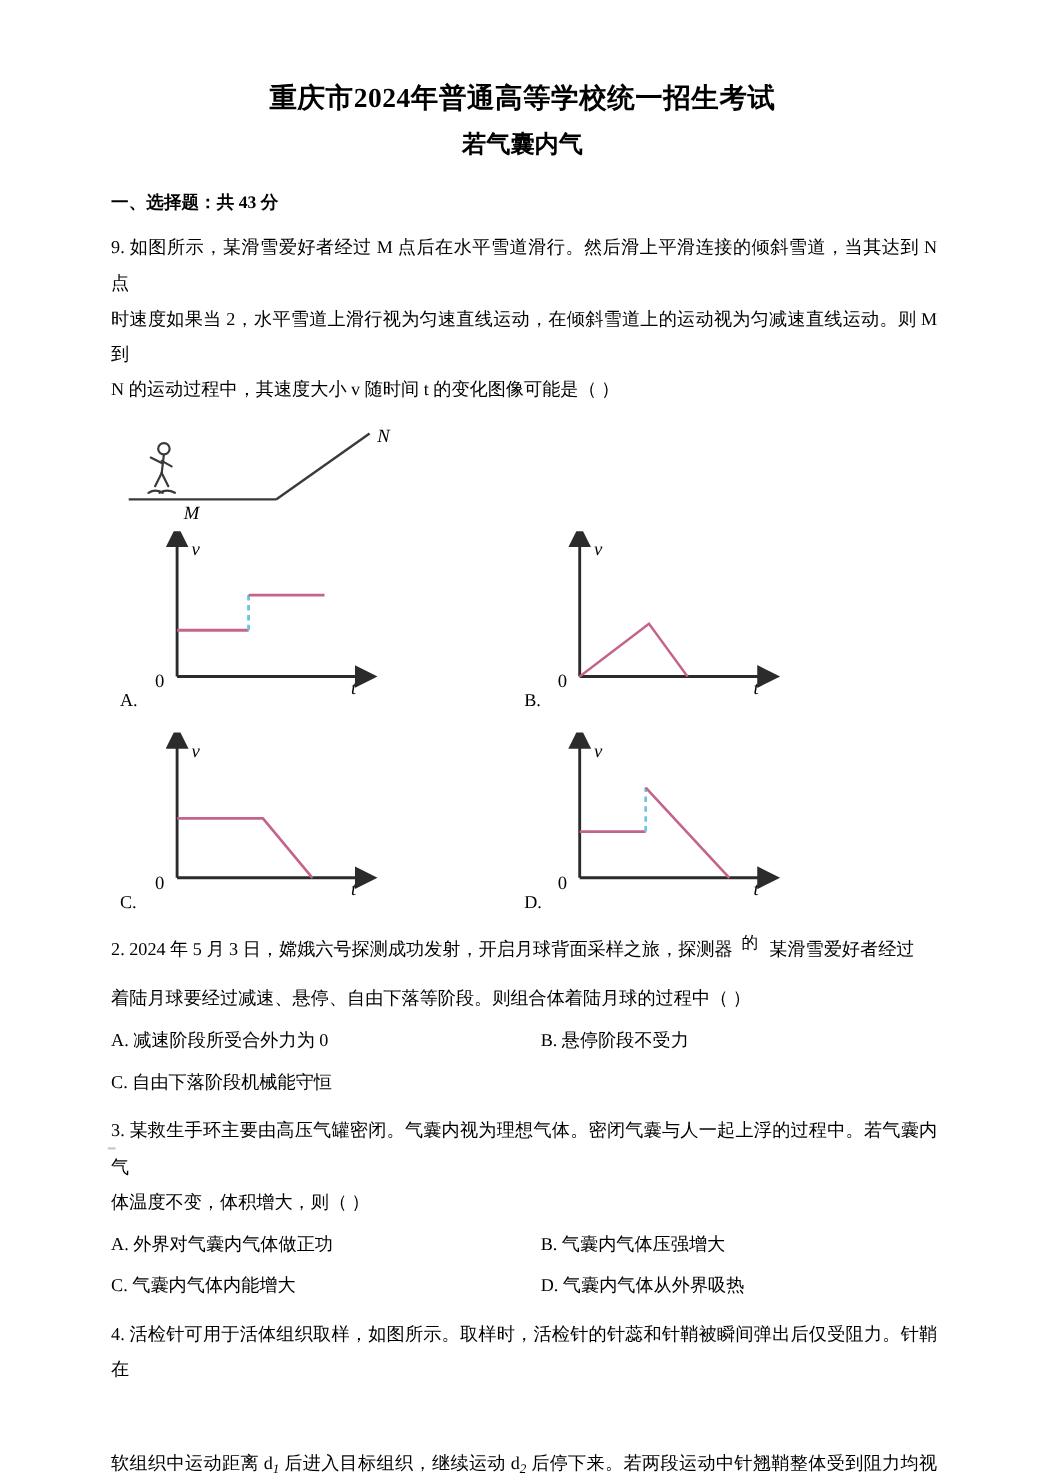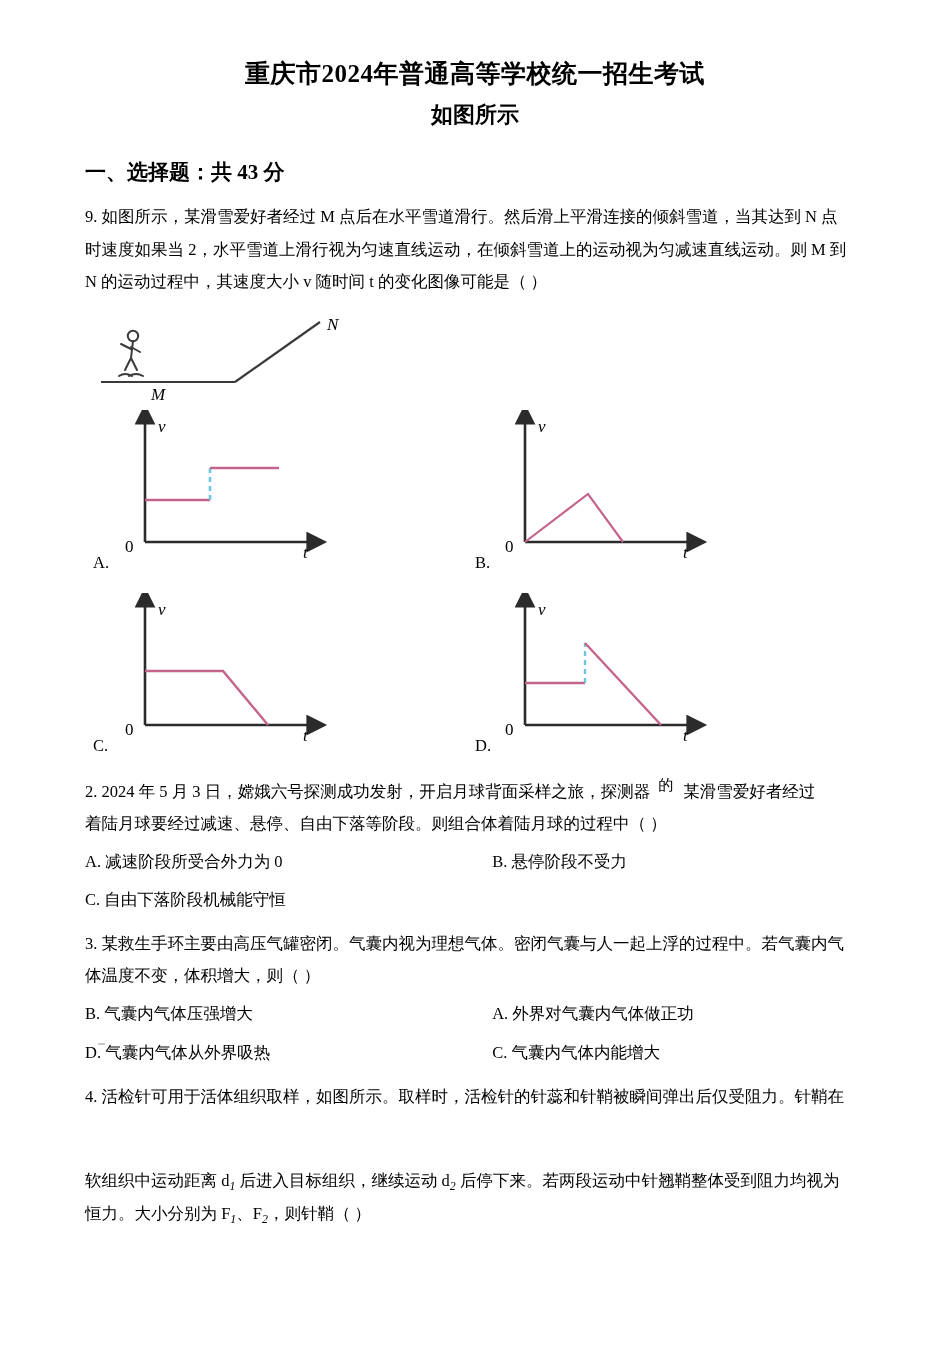--- a/index.html
+++ b/index.html
@@ -13,21 +13,21 @@
     position: relative;
     font-family: "Liberation Serif", "DejaVu Serif", serif;
     color: #000000;
     overflow: hidden;
   }
 
   .page {
     position: relative;
     width: 950px;
     height: 1180px;
-    padding: 0;
+    padding: 16px;
     box-sizing: border-box;
   }
 
   
   .doc-title {
     text-align: center;
     font-size: 25px;
     font-weight: bold;
     letter-spacing: 0.5px;
     margin: 0;
@@ -42,21 +42,21 @@
     padding-top: 12px;
     line-height: 1.25;
   }
 
   
   .content {
     padding: 0 82px 0 85px;
     box-sizing: border-box;
   }
   .section-head {
-    font-size: 21px;
+    font-size: 16px;
     font-weight: bold;
     margin-top: 27px;
     line-height: 1.6;
   }
   .section-sub {
     font-size: 16.5px;
     font-weight: bold;
     margin-top: 14px;
     line-height: 1.85;
     text-indent: 0;
@@ -133,21 +133,21 @@
     height: 2px;
     background: #c8c8c8;
   }
 </style>
 </head>
 <body>
 
 <div class="page">
 
   <h1 class="doc-title">重庆市2024年普通高等学校统一招生考试</h1>
-  <h2 class="doc-subtitle">如图所示</h2>
+  <h2 class="doc-subtitle">若气囊内气</h2>
 
   <div class="content">
 
     <div class="section-head">一、选择题：共 43 分</div>
 
     <div class="qtext">9. 如图所示，某滑雪爱好者经过 M 点后在水平雪道滑行。然后滑上平滑连接的倾斜雪道，当其达到 N 点</div>
     <div class="qtext tight" style="margin-top:0">时速度如果当 2，水平雪道上滑行视为匀速直线运动，在倾斜雪道上的运动视为匀减速直线运动。则 M 到</div>
     <div class="qtext tight" style="margin-top:0">N 的运动过程中，其速度大小 v 随时间 t 的变化图像可能是（      ）</div>
 
     <div class="fig-skier">
@@ -238,40 +238,40 @@
             <line x1="92" y1="90" x2="92" y2="50" stroke="#6cc5dd" stroke-width="2.4" stroke-dasharray="5,4"></line>
             <line x1="92" y1="50" x2="168" y2="132" stroke="#c4648c" stroke-width="2.4"></line>
           </svg>
         </div>
       </div>
     </div>
 
     <div class="qtext">
       <span>2. 2024 年 5 月 3 日，嫦娥六号探测成功发射，开启月球背面采样之旅，探测器</span><span class="raised">的</span><span>某滑雪爱好者经过</span>
     </div>
-    <div class="qtext tight" style="margin-top:0">着陆月球要经过减速、悬停、自由下落等阶段。则组合体着陆月球的过程中（      ）</div>
+    <div class="qtext tight" style="margin-top:12px">着陆月球要经过减速、悬停、自由下落等阶段。则组合体着陆月球的过程中（      ）</div>
 
     <div class="opt-row">
       <div>A. 减速阶段所受合外力为 0</div>
       <div>B. 悬停阶段不受力</div>
     </div>
     <div class="opt-row">
       <div>C. 自由下落阶段机械能守恒</div>
     </div>
 
     <div class="qtext">3. 某救生手环主要由高压气罐密闭。气囊内视为理想气体。密闭气囊与人一起上浮的过程中。若气囊内气</div>
     <div class="qtext tight" style="margin-top:0">体温度不变，体积增大，则（      ）</div>
 
     <div class="opt-row">
+      <div>A. 外界对气囊内气体做正功</div>
       <div>B. 气囊内气体压强增大</div>
-      <div>A. 外界对气囊内气体做正功</div>
-    </div>
-    <div class="opt-row">
+    </div>
+    <div class="opt-row">
+      <div>C. 气囊内气体内能增大</div>
       <div>D. 气囊内气体从外界吸热</div>
-      <div>C. 气囊内气体内能增大</div>
     </div>
 
     <div class="qtext">4. 活检针可用于活体组织取样，如图所示。取样时，活检针的针蕊和针鞘被瞬间弹出后仅受阻力。针鞘在</div>
 
     <div class="gap-block"></div>
 
     <div class="qtext" style="margin-top:0">
       <span>软组织中运动距离 d</span><span class="sub it">1</span><span> 后进入目标组织，继续运动 d</span><span class="sub it">2</span><span> 后停下来。若两段运动中针翘鞘整体受到阻力均视为</span>
     </div>
     <div class="qtext tight" style="margin-top:0">

